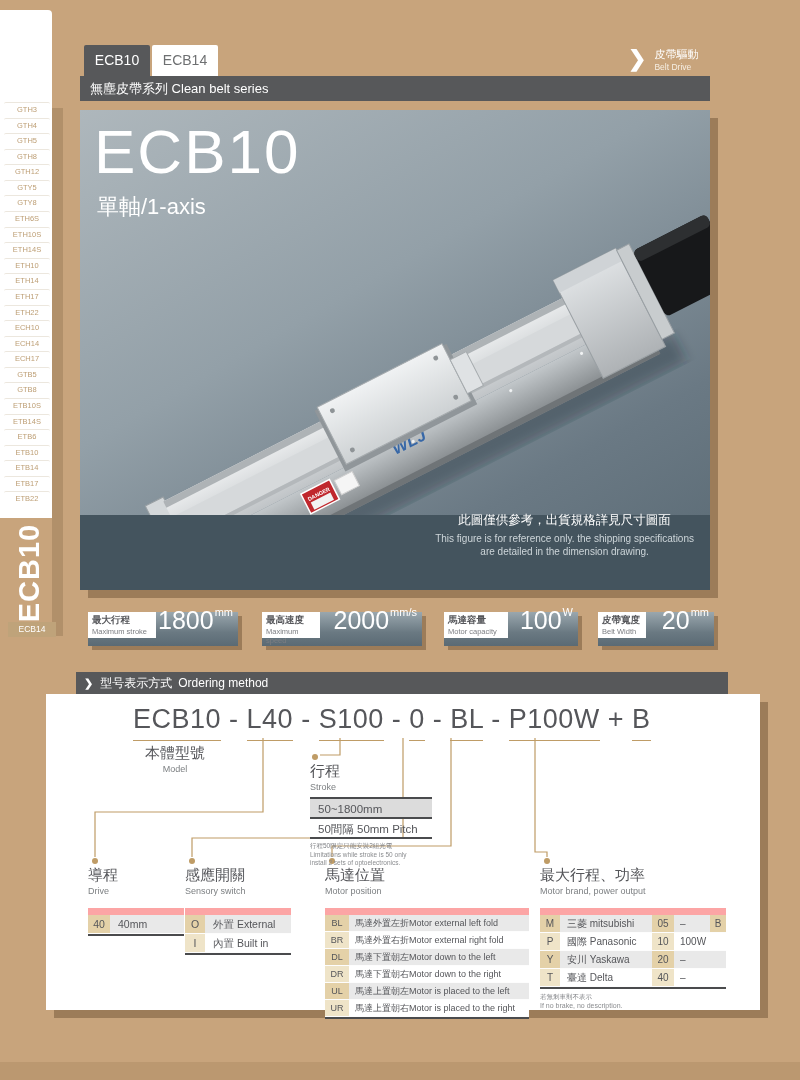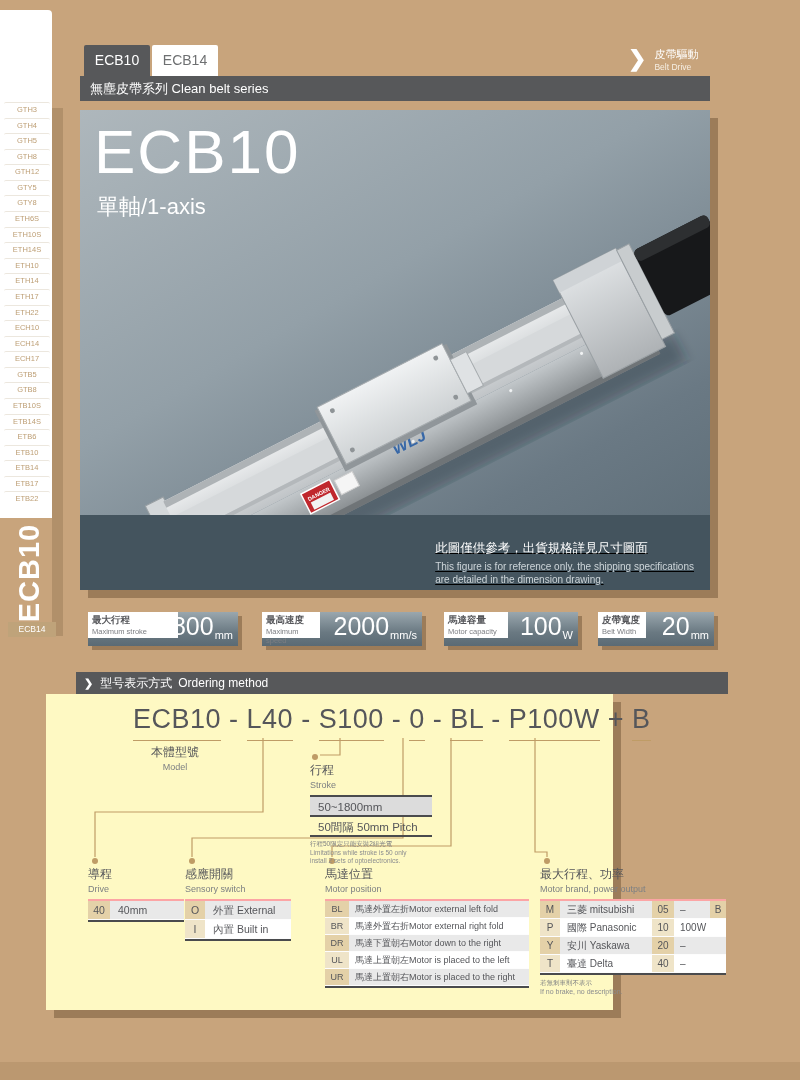--- a/index.html
+++ b/index.html
@@ -29,74 +29,74 @@
   .series-bar{position:absolute;left:80px;top:76px;width:630px;height:25px;background:#57585a;color:#fff;
               font-size:13px;line-height:25px;padding-left:10px;}
 
   
   .hero{position:absolute;left:80px;top:110px;width:630px;height:480px;overflow:hidden;
         background:linear-gradient(150deg,#aeb7bc 0%,#93a0a8 40%,#6a7984 75%,#5a6a74 100%);
         box-shadow:8px 8px 0 rgba(96,70,40,.42);}
   .hero-title{position:absolute;left:14px;top:6px;font-size:62px;color:#fff;letter-spacing:2px;}
   .hero-axis{position:absolute;left:17px;top:82px;font-size:22px;color:#fff;}
   .hero-band{position:absolute;left:0;bottom:0;width:100%;height:75px;background:#44545e;}
-  .hero-note{position:absolute;right:16px;bottom:4px;text-align:left;text-decoration:underline;}
+  .hero-note{position:absolute;right:16px;bottom:32px;text-align:center;}
   .hero-note .zh{font-size:12.5px;color:#fff;margin-bottom:3px;}
   .hero-note .en{font-size:10px;color:#cdd5d9;line-height:13px;}
   .hero svg{position:absolute;left:0;top:0;}
 
   
   .spec-box{position:absolute;top:612px;height:34px;background:linear-gradient(180deg,#9aa7ae,#6a7982 60%,#5a6a74);
             box-shadow:4px 4px 0 rgba(96,70,40,.42);}
   .spec-box:nth-child(1){left:88px;width:150px;}
   .spec-box:nth-child(2){left:262px;width:160px;}
   .spec-box:nth-child(3){left:444px;width:134px;}
   .spec-box:nth-child(4){left:598px;width:116px;}
   .spec-label{position:absolute;left:0;top:0;height:26px;background:#fff;padding:2px 4px 0;}
-  .spec-box:nth-child(1) .spec-label{width:90px;}
+  .spec-box:nth-child(1) .spec-label{width:68px;}
   .spec-box:nth-child(2) .spec-label{width:58px;}
   .spec-box:nth-child(3) .spec-label{width:64px;}
   .spec-box:nth-child(4) .spec-label{width:48px;}
   .spec-label .zh{font-size:9.5px;font-weight:bold;color:#55565a;}
   .spec-label .en{font-size:7.5px;color:#7c7e82;}
-  .spec-value{position:absolute;right:5px;bottom:5px;display:flex;align-items:flex-end;color:#fff;}
+  .spec-value{position:absolute;right:5px;bottom:11px;display:flex;align-items:flex-start;color:#fff;}
   .spec-value .num{font-size:25px;}
   .spec-value .unit{font-size:11px;margin-left:1px;}
 
   
   .order-bar{position:absolute;left:76px;top:672px;width:652px;height:22px;background:#57585a;color:#fff;
              font-size:12px;line-height:22px;padding-left:8px;display:flex;align-items:center;}
   .order-bar .chev{font-size:11px;font-weight:bold;margin-right:7px;}
   .order-bar .zh{margin-right:6px;}
-  .order-box{position:absolute;left:46px;top:694px;width:567px;height:316px;background:#fef9c3;
+  .order-box{position:absolute;left:46px;top:694px;width:714px;height:316px;background:#ffffff;
              box-shadow:8px 8px 0 rgba(96,70,40,.42);}
   .code-line{position:absolute;left:87px;top:10px;font-size:27px;color:#55565a;letter-spacing:.5px;white-space:nowrap;}
   .code-line .seg{border-bottom:1px solid #bf9c66;padding-bottom:6px;}
   .code-line .sep{padding-bottom:6px;}
   .connectors{position:absolute;left:0;top:0;}
 
   .sec{position:absolute;}
-  .sec-zh{font-size:12px;color:#55565a;}
+  .sec-zh{font-size:15px;color:#55565a;}
   .sec-en{font-size:9px;color:#7d8083;margin-top:1px;}
   .model-sec{left:94px;top:50px;width:70px;text-align:center;}
 
   .stroke-sec{left:264px;top:68px;width:122px;}
   .stroke-table{margin-top:5px;border-top:2px solid #4a4b4d;width:122px;}
   .stroke-row{height:20px;line-height:20px;font-size:11.5px;color:#55565a;padding-left:8px;border-bottom:2px solid #4a4b4d;}
   .stroke-row:first-child{background:#dcdcdc;}
   .stroke-note{margin-top:3px;}
   .stroke-note .nzh{font-size:6.5px;color:#7c7e82;}
   .stroke-note .nen{font-size:6.5px;color:#8a8c8f;line-height:8px;}
 
   .lead-sec{left:42px;top:172px;}
   .sensor-sec{left:139px;top:172px;}
   .mpos-sec{left:279px;top:172px;}
   .mbrand-sec{left:494px;top:172px;}
 
-  .dtable{margin-top:5px;border-top:2px solid #fca5a5;border-bottom:2px solid #4a4b4d;}
+  .dtable{margin-top:12px;border-top:7px solid #fca5a5;border-bottom:2px solid #4a4b4d;}
   .trow{display:flex;border-bottom:1px solid #fdfdfd;}
   .trow:nth-child(odd){background:#e9e9e9;}
   .trow:nth-child(even){background:#fff;}
   .cell{display:block;}
   .trow:nth-child(odd) .code,.trow:nth-child(odd) .power_code{background:#e4d1a8;}
   .trow:nth-child(even) .code,.trow:nth-child(even) .power_code{background:#efe4c8;}
 
   #lead-table{width:96px;}
   #lead-table .cell{height:18px;line-height:18px;font-size:10.5px;color:#55565a;}
   #lead-table .code{width:22px;text-align:center;margin-right:2px;}
@@ -381,20 +381,24 @@
       <div class="dtable" id="mpos-table">
           <div class="trow">
             <span class="cell code">BL</span>
             <span class="cell desc">馬達外置左折Motor external left fold</span>
           </div>
           <div class="trow">
             <span class="cell code">BR</span>
             <span class="cell desc">馬達外置右折Motor external right fold</span>
           </div>
           <div class="trow">
+            <span class="cell code">DL</span>
+            <span class="cell desc">馬達下置朝左Motor down to the left</span>
+          </div>
+          <div class="trow">
             <span class="cell code">DR</span>
             <span class="cell desc">馬達下置朝右Motor down to the right</span>
           </div>
           <div class="trow">
             <span class="cell code">UL</span>
             <span class="cell desc">馬達上置朝左Motor is placed to the left</span>
           </div>
           <div class="trow">
             <span class="cell code">UR</span>
             <span class="cell desc">馬達上置朝右Motor is placed to the right</span>

